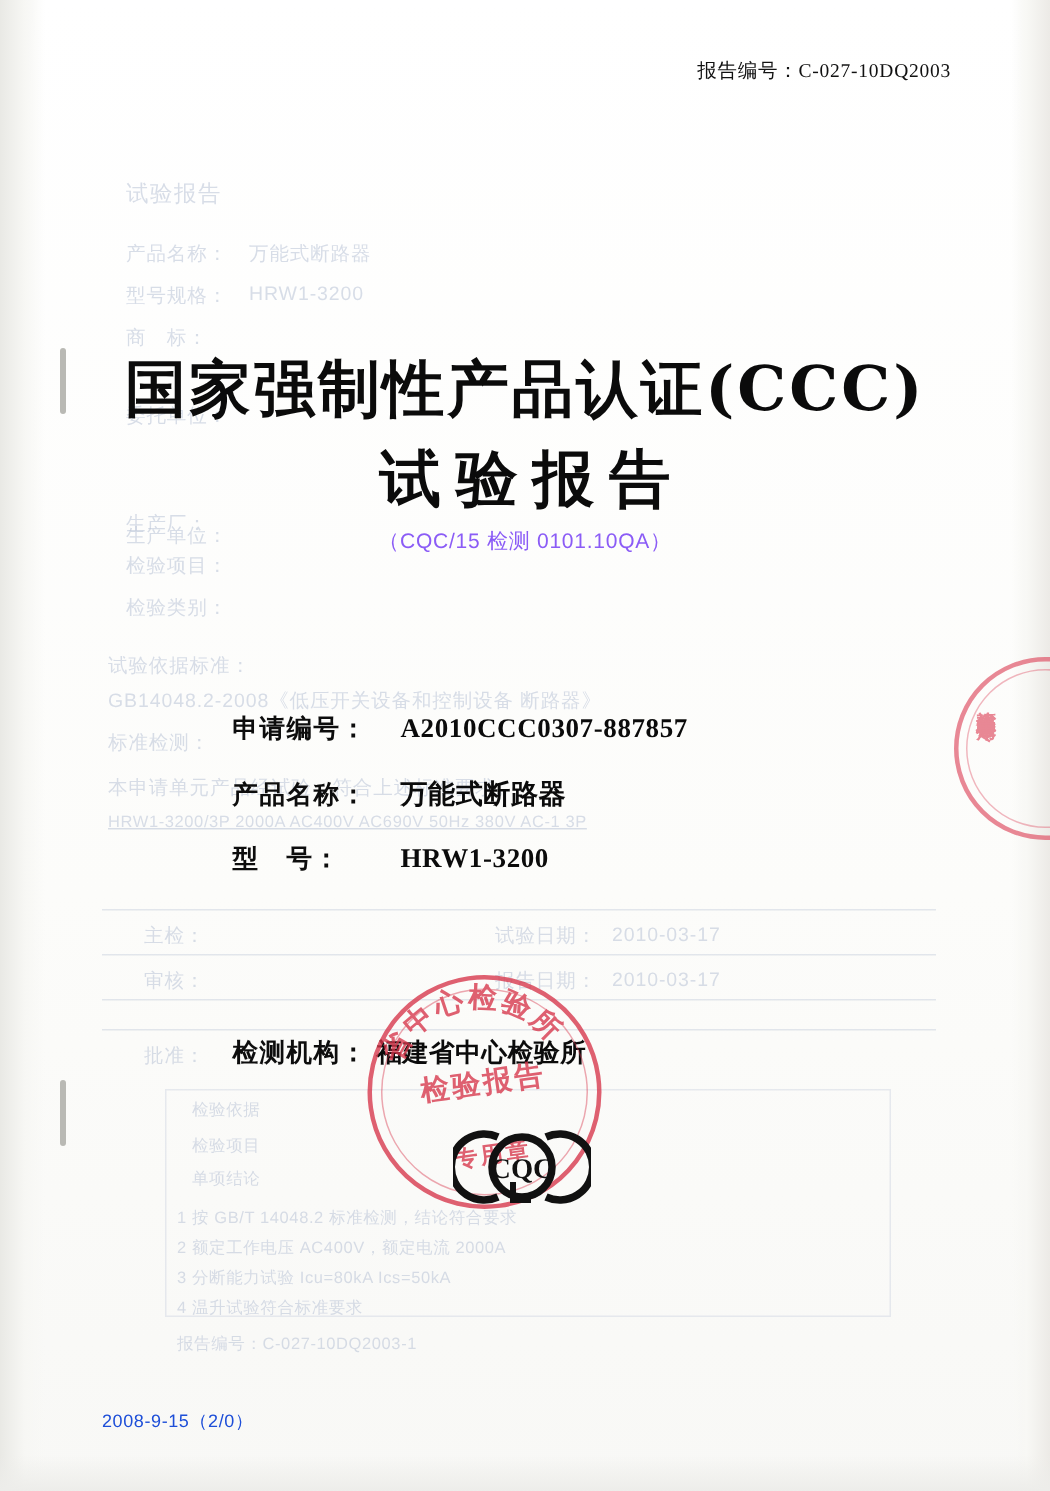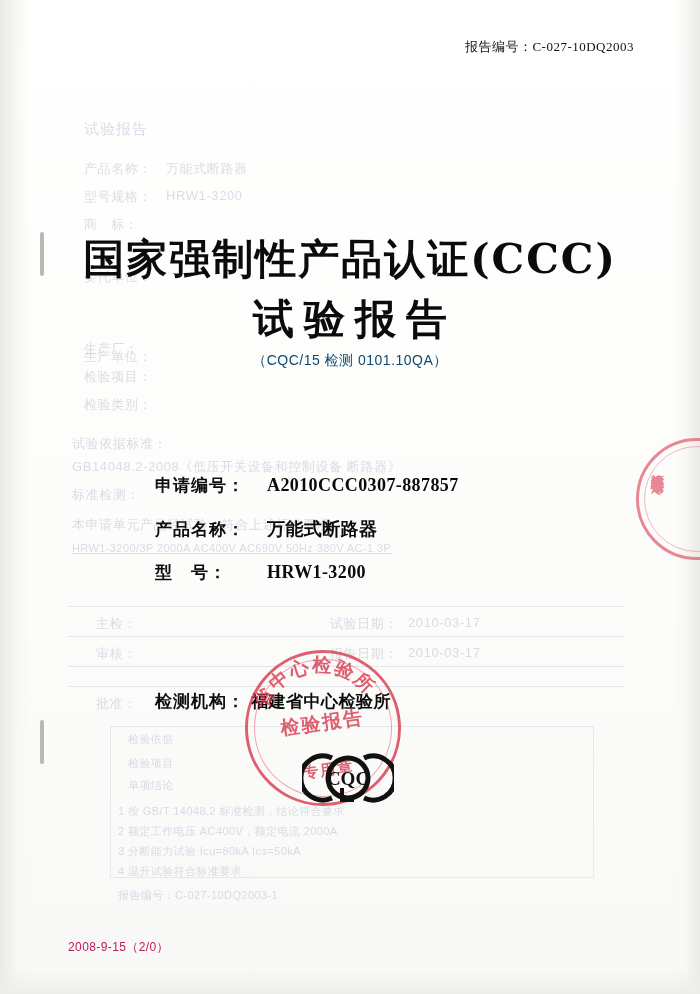--- a/index.html
+++ b/index.html
@@ -119,21 +119,21 @@
     color: #0b0b0b;
   }
   .title-code {
     position: absolute;
     top: 352px;
     left: 0;
     width: 700px;
     text-align: center;
     font-size: 14px;
     letter-spacing: .5px;
-    color: #0c4a6e;
+    color: #8b5cf6;
     font-family: "Liberation Sans", sans-serif;
   }
 
   
   .fields {
     position: absolute;
     top: 474px;
     left: 155px;
     width: 430px;
   }
@@ -286,21 +286,21 @@
   }
   .cqc svg { display: block; }
 
   
   .footer {
     position: absolute;
     left: 68px;
     bottom: 38px;
     font-size: 12px;
     letter-spacing: .4px;
-    color: #be185d;
+    color: #1d4ed8;
     font-family: "Liberation Sans", sans-serif;
   }
 </style>
 </head>
 <body>
 
 <div id="page">
   <div class="paper"></div>
   <div class="edge-left"></div>
   <div class="edge-right"></div>

